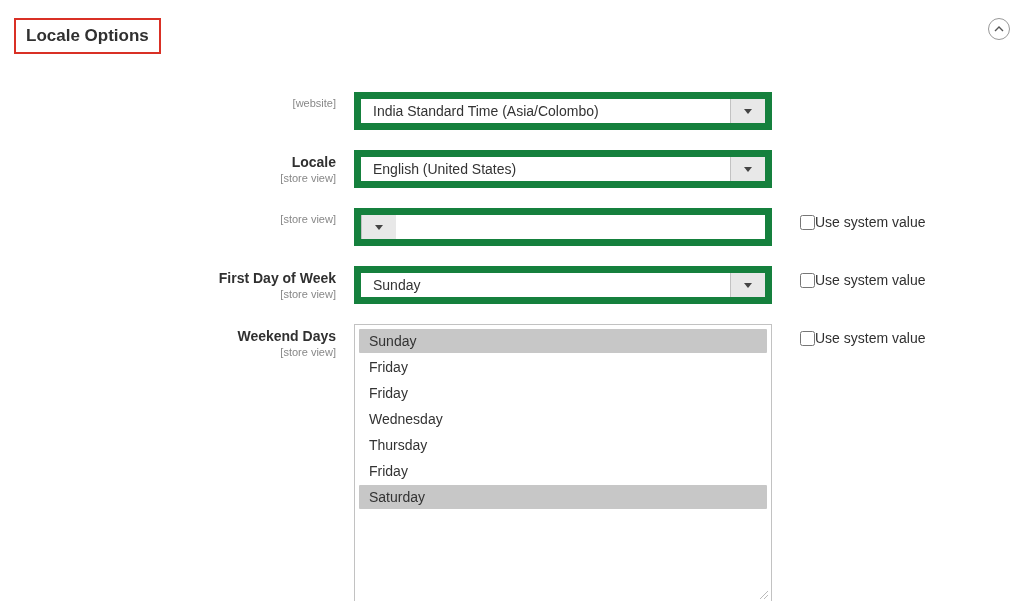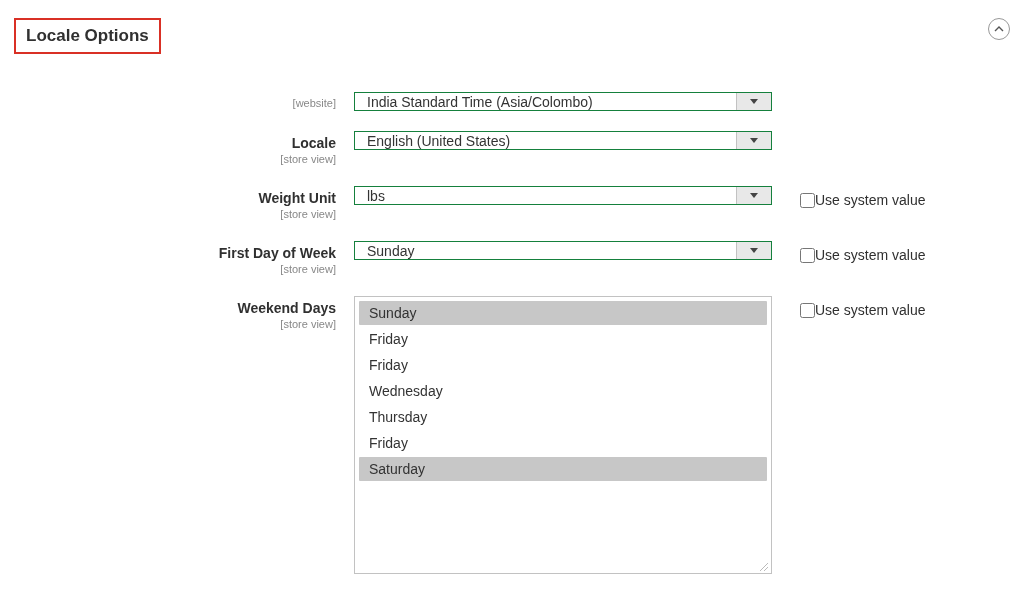--- a/index.html
+++ b/index.html
@@ -74,22 +74,22 @@
     flex-shrink: 0;
   }
   .extra-col {
     padding-left: 28px;
     padding-top: 6px;
     display: flex;
     align-items: center;
   }
   .select-wrap {
     display: flex;
-    border: 1px solid #15803d;
-    height: 19px;
+    border: 7px solid #15803d;
+    height: 38px;
     box-sizing: border-box;
     background: #fff;
   }
   .select-text {
     flex: 1;
     padding: 0 12px;
     display: flex;
     align-items: center;
     font-size: 14px;
     color: #333;
@@ -194,26 +194,24 @@
               <path d="M0 0 L4 5 L8 0 Z" fill="currentColor"></path>
             </svg>
         </div>
       </div>
     </div>
     <div class="extra-col"></div>
   </div>
 
   <div class="field-row">
     <div class="label-col">
-      <span class="field-label">Weight Unit</span>
-      <span class="field-scope">[store view]</span>
-    </div>
-    <div class="control-col">
-      <div class="select-wrap">
-        <div class="select-text">lbs</div>
+      <span class="field-scope">[store view]</span>
+    </div>
+    <div class="control-col">
+      <div class="select-wrap">
         <div class="select-arrow">
           <svg width="8" height="5" viewBox="0 0 8 5">
               <path d="M0 0 L4 5 L8 0 Z" fill="currentColor"></path>
             </svg>
         </div>
       </div>
     </div>
     <div class="extra-col">
       <input type="checkbox" class="sys-check" style="">
       <span class="sys-label">Use system value</span>

